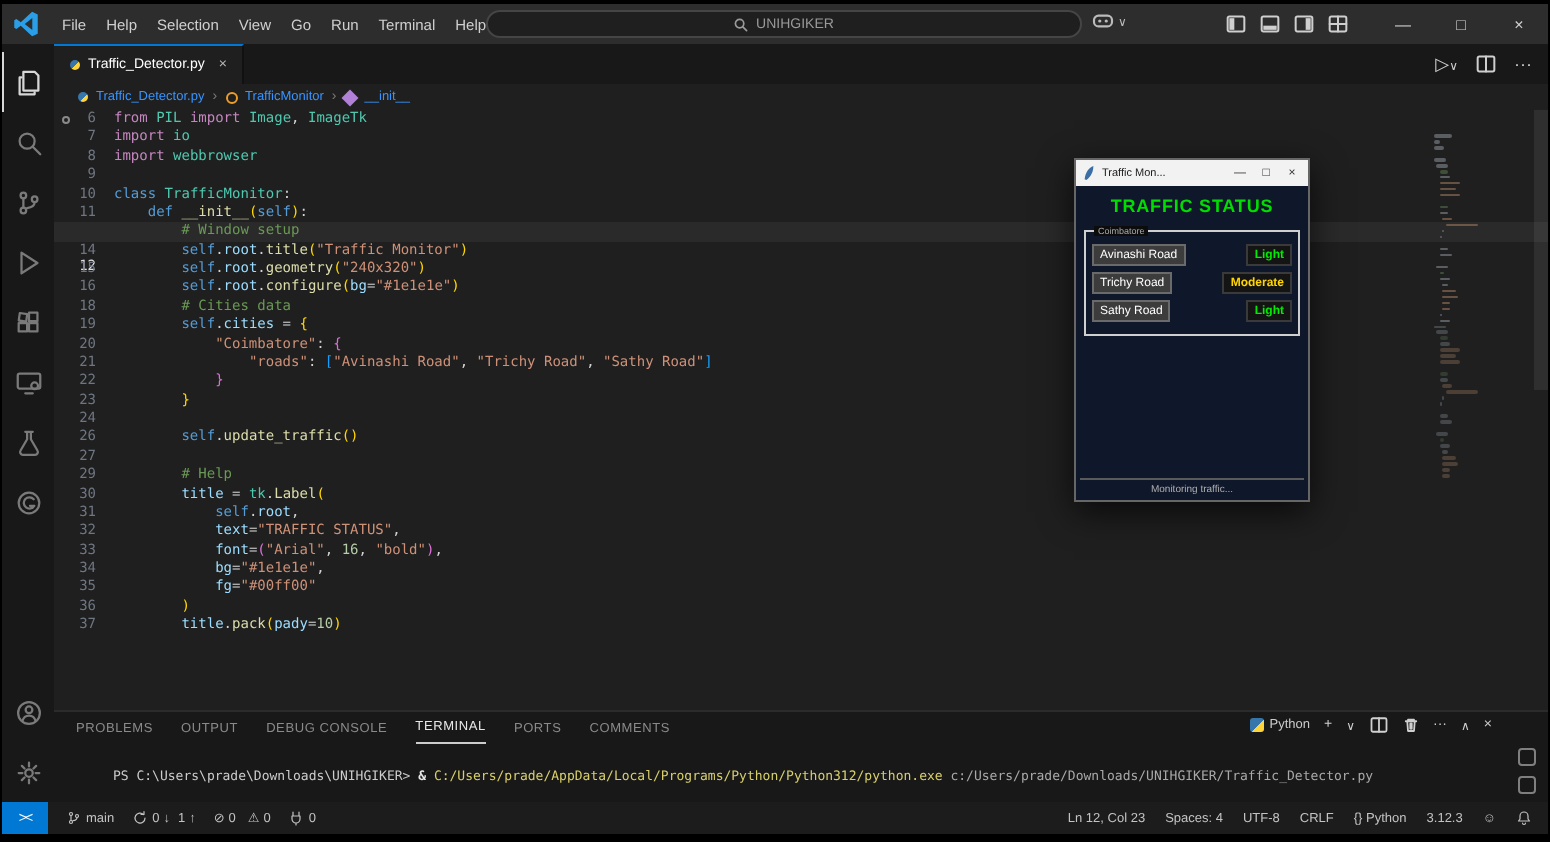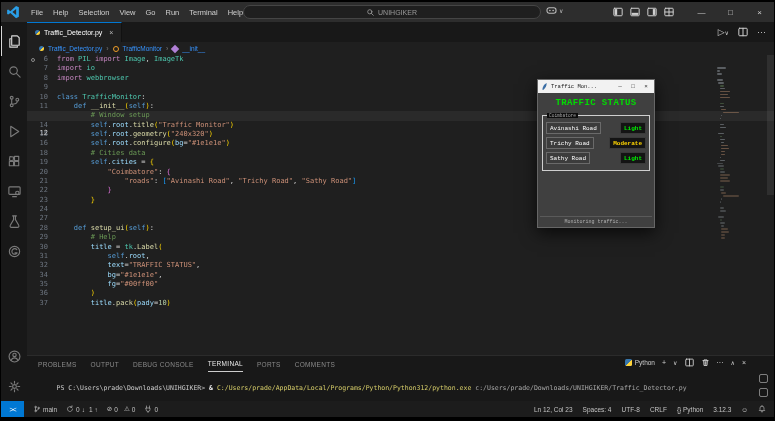--- a/index.html
+++ b/index.html
@@ -79,22 +79,22 @@
   
   .statusbar { position:absolute; top:401px; left:1px; right:1px; height:16px; background:#1c1c1c;
                display:flex; align-items:center; color:#c3c3c3; font-size:6.5px; }
   .remote-badge { width:23px; height:16px; background:#0078d4; color:#fff; display:flex; align-items:center;
                   justify-content:center; font-size:7px; letter-spacing:-1px; }
   .sb-item { display:flex; align-items:center; gap:2px; margin-left:9px; }
   .sb-right { margin-left:auto; display:flex; align-items:center; gap:10px; padding-right:8px; }
   .sb-right .sb-item { margin-left:0; }
 
   
-  .tk-window { position:absolute; left:537px; top:79px; width:118px; height:149px; background:#404040;
-               border:1px solid #666; box-shadow:0 5px 16px rgba(0,0,0,0.7); z-index:50;font-family:Liberation Mono, monospace; }
+  .tk-window { position:absolute; left:537px; top:79px; width:118px; height:172px; background:#0f172a;
+               border:1px solid #666; box-shadow:0 5px 16px rgba(0,0,0,0.7); z-index:50; }
   .tk-titlebar { height:13px; background:#f2f2f2; display:flex; align-items:center; padding:0 3px; gap:3px; }
   .tk-title { color:#1a1a1a; font-size:5.5px; flex:1; }
   .tk-ctrl { color:#333; font-size:6px; width:10px; text-align:center; }
   .tk-heading { margin-top:5px; text-align:center; color:#00dd00; font-weight:bold; font-size:9px; letter-spacing:0.4px; }
   .tk-frame { position:relative; margin:7px 4px 0 4px; border:1px solid #cfcfcf; padding:6px 3px 3px 3px; }
   .tk-frame-label { position:absolute; top:-3px; left:4px; background:#0c0c0c; color:#a8a8a8; font-size:4.5px; padding:0 2px; }
   .tk-row { display:flex; justify-content:space-between; align-items:center; margin-bottom:3px; }
   .tk-road { background:#3c3c3c; border:1px solid #6a6a6a; color:#fff; font-size:6px; padding:1.5px 3px; }
   .tk-status { background:#141414; border:1px solid #3a3a3a; font-size:6px; font-weight:bold; padding:1.5px 3px; }
   .tk-footer { position:absolute; bottom:2px; left:2px; right:2px; border-top:1px solid #5a5a5a;
@@ -271,26 +271,27 @@
           <div class="code-line"><span class="gutter">14</span><span><span class="t-p">        </span><span class="t-d">self</span><span class="t-p">.</span><span class="t-v">root</span><span class="t-p">.</span><span class="t-f">title</span><span class="t-b1">(</span><span class="t-s">"Traffic Monitor"</span><span class="t-b1">)</span></span></div>
           <div class="code-line"><span class="gutter">15</span><span><span class="t-p">        </span><span class="t-d">self</span><span class="t-p">.</span><span class="t-v">root</span><span class="t-p">.</span><span class="t-f">geometry</span><span class="t-b1">(</span><span class="t-s">"240x320"</span><span class="t-b1">)</span></span></div>
           <div class="code-line"><span class="gutter">16</span><span><span class="t-p">        </span><span class="t-d">self</span><span class="t-p">.</span><span class="t-v">root</span><span class="t-p">.</span><span class="t-f">configure</span><span class="t-b1">(</span><span class="t-v">bg</span><span class="t-p">=</span><span class="t-s">"#1e1e1e"</span><span class="t-b1">)</span></span></div>
           <div class="code-line"><span class="gutter">18</span><span><span class="t-p">        </span><span class="t-m"># Cities data</span></span></div>
           <div class="code-line"><span class="gutter">19</span><span><span class="t-p">        </span><span class="t-d">self</span><span class="t-p">.</span><span class="t-v">cities</span><span class="t-p"> = </span><span class="t-b1">{</span></span></div>
           <div class="code-line"><span class="gutter">20</span><span><span class="t-p">            </span><span class="t-s">"Coimbatore"</span><span class="t-p">: </span><span class="t-b2">{</span></span></div>
           <div class="code-line"><span class="gutter">21</span><span><span class="t-p">                </span><span class="t-s">"roads"</span><span class="t-p">: </span><span class="t-b3">[</span><span class="t-s">"Avinashi Road"</span><span class="t-p">, </span><span class="t-s">"Trichy Road"</span><span class="t-p">, </span><span class="t-s">"Sathy Road"</span><span class="t-b3">]</span></span></div>
           <div class="code-line"><span class="gutter">22</span><span><span class="t-p">            </span><span class="t-b2">}</span></span></div>
           <div class="code-line"><span class="gutter">23</span><span><span class="t-p">        </span><span class="t-b1">}</span></span></div>
           <div class="code-line"><span class="gutter">24</span><span></span></div>
+          <div class="code-line"><span class="gutter">26</span><span><span class="t-p">        </span><span class="t-d">self</span><span class="t-p">.</span><span class="t-f">update_traffic</span><span class="t-b1">()</span></span></div>
           <div class="code-line"><span class="gutter">27</span><span></span></div>
-          <div class="code-line"><span class="gutter">28</span><span><span class="t-p">    </span><span class="t-d">def </span><span class="t-f">setup_ui</span><span class="t-b1">(</span><span class="t-d">self</span><span class="t-b1">)</span><span class="t-p">:</span></span></div>
           <div class="code-line"><span class="gutter">29</span><span><span class="t-p">        </span><span class="t-m"># Help</span></span></div>
           <div class="code-line"><span class="gutter">30</span><span><span class="t-p">        </span><span class="t-v">title</span><span class="t-p"> = </span><span class="t-c">tk</span><span class="t-p">.</span><span class="t-f">Label</span><span class="t-b1">(</span></span></div>
           <div class="code-line"><span class="gutter">31</span><span><span class="t-p">            </span><span class="t-d">self</span><span class="t-p">.</span><span class="t-v">root</span><span class="t-p">,</span></span></div>
           <div class="code-line"><span class="gutter">32</span><span><span class="t-p">            </span><span class="t-v">text</span><span class="t-p">=</span><span class="t-s">"TRAFFIC STATUS"</span><span class="t-p">,</span></span></div>
+          <div class="code-line"><span class="gutter">33</span><span><span class="t-p">            </span><span class="t-v">font</span><span class="t-p">=</span><span class="t-b2">(</span><span class="t-s">"Arial"</span><span class="t-p">, </span><span class="t-n">16</span><span class="t-p">, </span><span class="t-s">"bold"</span><span class="t-b2">)</span><span class="t-p">,</span></span></div>
           <div class="code-line"><span class="gutter">34</span><span><span class="t-p">            </span><span class="t-v">bg</span><span class="t-p">=</span><span class="t-s">"#1e1e1e"</span><span class="t-p">,</span></span></div>
           <div class="code-line"><span class="gutter">35</span><span><span class="t-p">            </span><span class="t-v">fg</span><span class="t-p">=</span><span class="t-s">"#00ff00"</span></span></div>
           <div class="code-line"><span class="gutter">36</span><span><span class="t-p">        </span><span class="t-b1">)</span></span></div>
           <div class="code-line"><span class="gutter">37</span><span><span class="t-p">        </span><span class="t-v">title</span><span class="t-p">.</span><span class="t-f">pack</span><span class="t-b1">(</span><span class="t-v">pady</span><span class="t-p">=</span><span class="t-n">10</span><span class="t-b1">)</span></span></div>
         </div>
       <div class="minimap">
           <div class="mm-bar" style="margin-left: 0px; width: 9px; background: rgb(138, 145, 153); opacity: 0.55;"></div>
           <div class="mm-bar" style="margin-left: 0px; width: 2.7px; background: rgb(138, 145, 153); opacity: 0.55;"></div>
           <div class="mm-bar" style="margin-left: 0px; width: 5.1px; background: rgb(138, 145, 153); opacity: 0.55;"></div>
           <div class="mm-bar" style="margin-left: 0px; width: 0px; background: transparent; opacity: 0.55;"></div>

